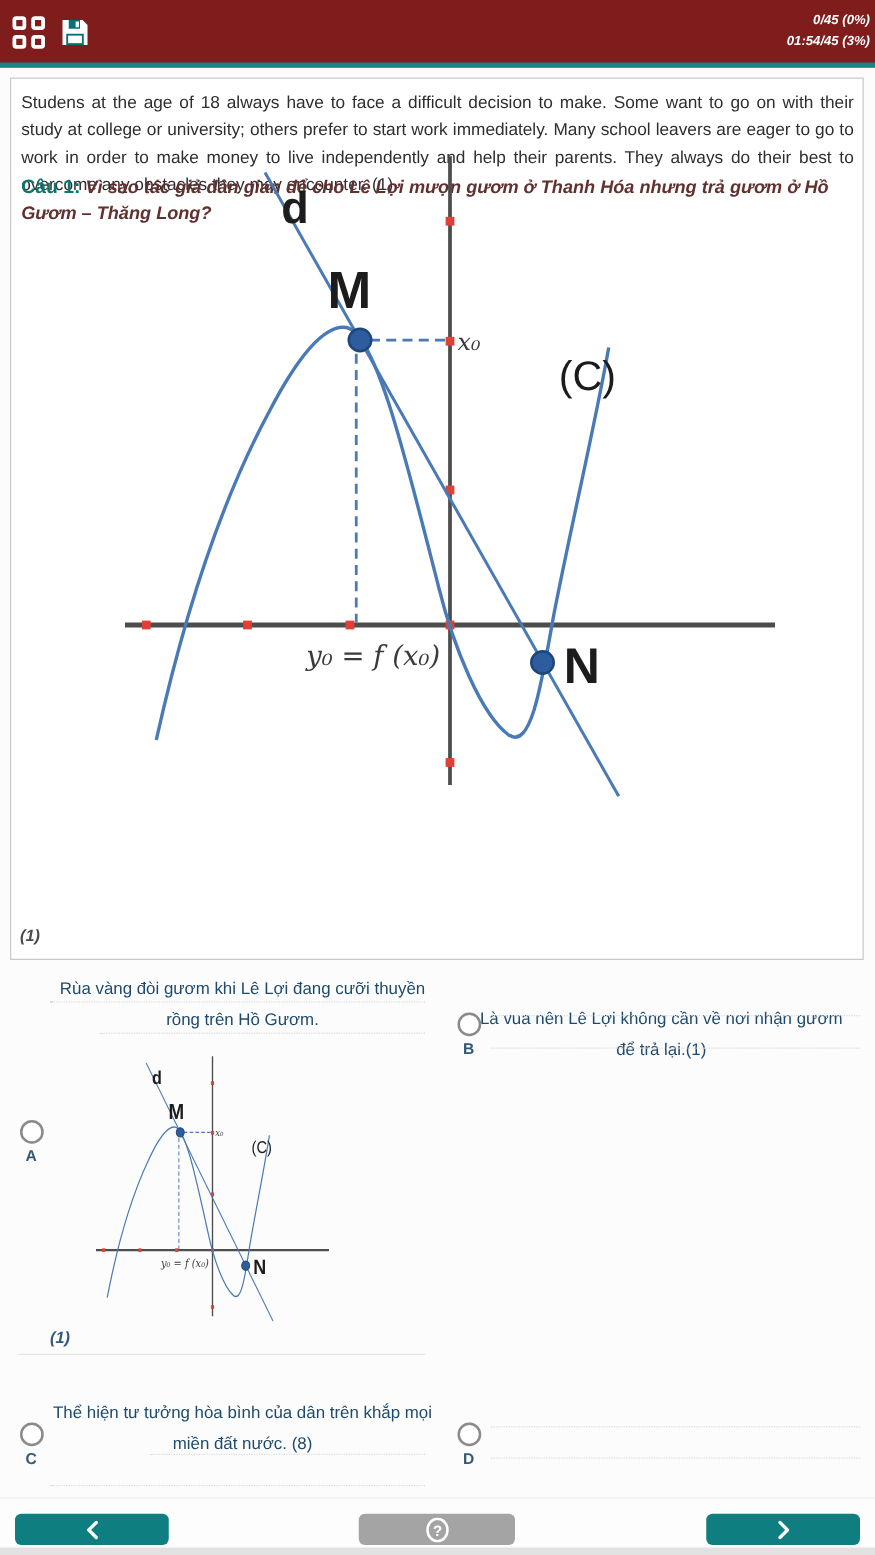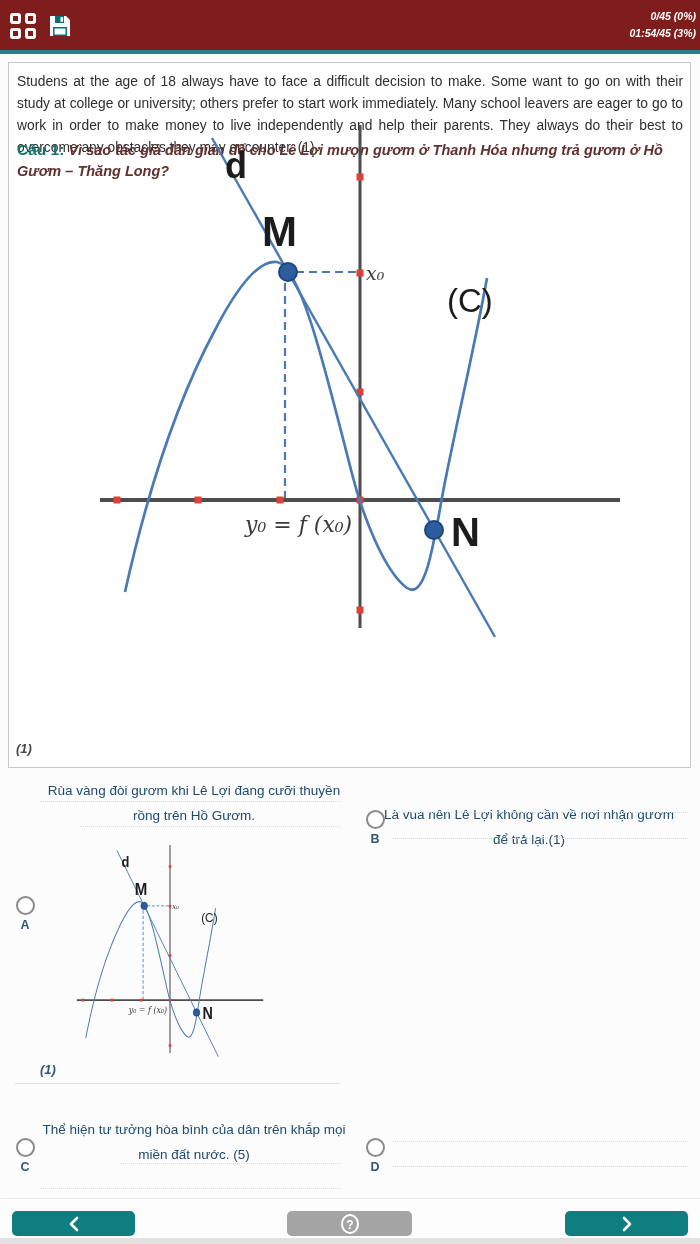--- a/index.html
+++ b/index.html
@@ -148,21 +148,21 @@
   <div class="solid-divider" style="left:15px;top:1083px;width:325px;"></div>
 
   <div class="opt-text" style="left:376px;top:779px;width:306px;margin-top:24px;">Là vua nên Lê Lợi không cần về nơi nhận gươm để trả lại.(1)</div>
   <div class="radio-group" style="left:360px;top:810px;">
     <div class="radio"></div>
     <div class="radio-letter">B</div>
   </div>
   <div class="dotted-line" style="left:393px;top:812px;width:295px;"></div>
   <div class="dotted-line" style="left:393px;top:838px;width:295px;"></div>
 
-  <div class="opt-text" style="left:40px;top:1118px;width:308px;">Thể hiện tư tưởng hòa bình của dân trên khắp mọi miền đất nước. (5)</div>
+  <div class="opt-text" style="left:40px;top:1118px;width:308px;">Thể hiện tư tưởng hòa bình của dân trên khắp mọi miền đất nước. (8)</div>
   <div class="radio-group" style="left:10px;top:1138px;">
     <div class="radio"></div>
     <div class="radio-letter">C</div>
   </div>
   <div class="dotted-line" style="left:120px;top:1163px;width:220px;"></div>
   <div class="dotted-line" style="left:40px;top:1188px;width:300px;"></div>
 
   <div class="radio-group" style="left:360px;top:1138px;">
     <div class="radio"></div>
     <div class="radio-letter">D</div>

